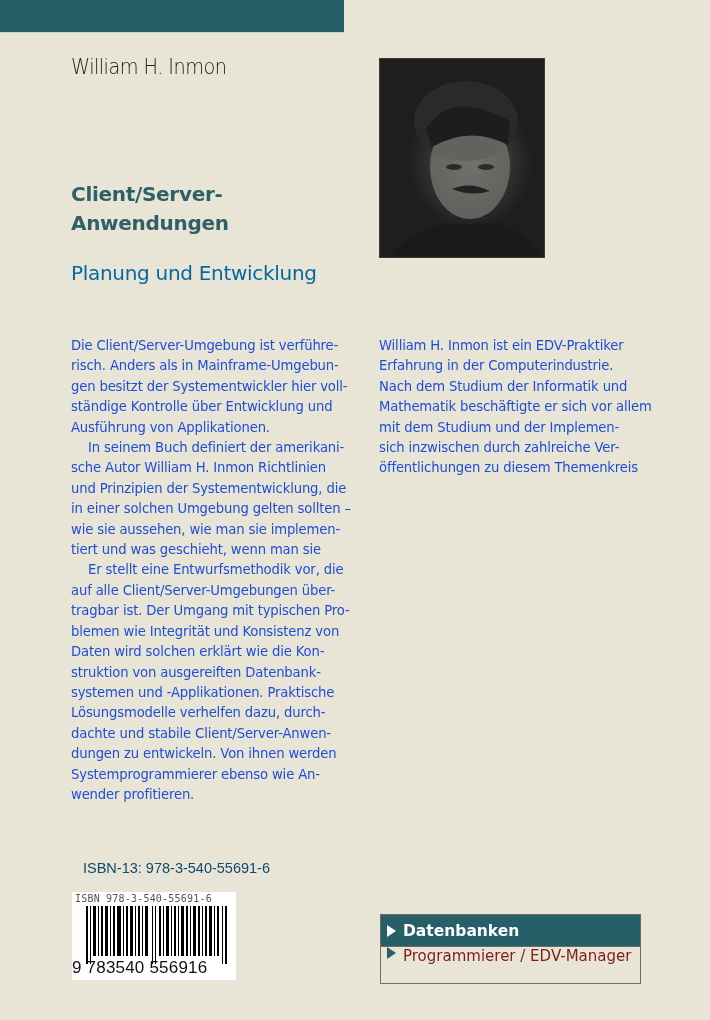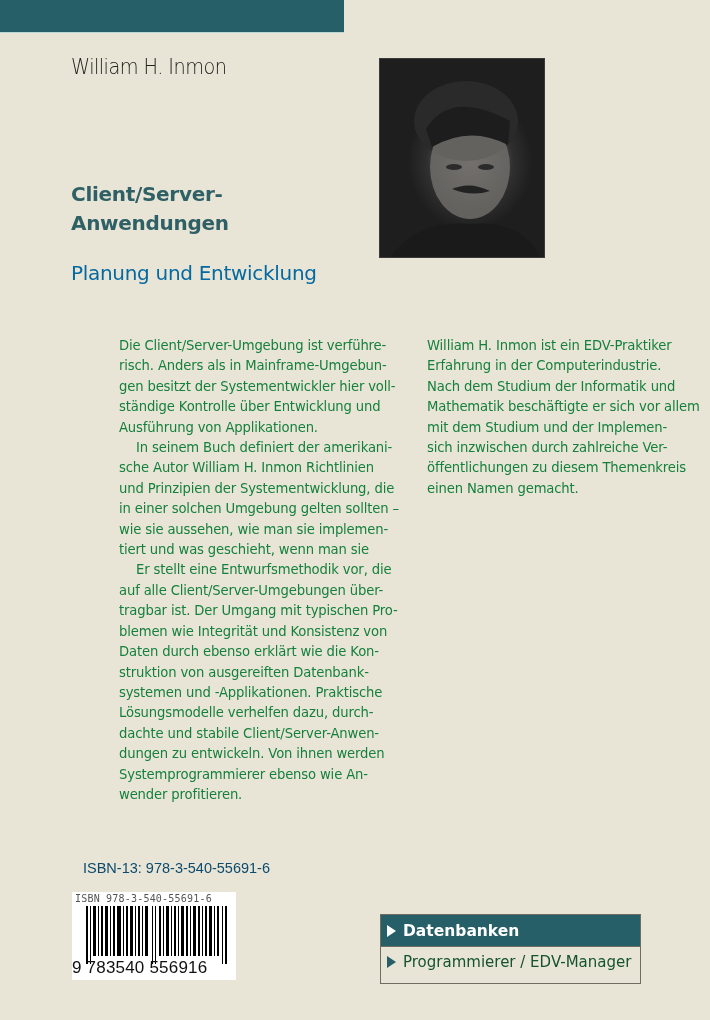--- a/index.html
+++ b/index.html
@@ -31,23 +31,22 @@
     position: absolute; left: 71px; top: 180px;
     font-size: 20px; font-weight: bold; color: #2e6066; line-height: 29px;
     letter-spacing: -0.3px;
   }
   .subtitle {
     position: absolute; left: 71px; top: 237px;
     font-size: 20px; color: #0369a1; letter-spacing: -0.3px; margin-top: 24px;
   }
   .col {
     position: absolute; top: 336px;
-    font-size: 13.2px; line-height: 20.4px; color: #15803d;
+    font-size: 13.2px; line-height: 20.4px; color: #1d4ed8;
     letter-spacing: -0.15px;
-    margin-left: 48px;
   }
   .col-left { left: 71px; width: 300px; }
   .col-right { left: 379px; width: 300px; }
   .col p { margin: 0; white-space: nowrap; }
   .col .indent { text-indent: 17px; }
   .isbn-text {
     position: absolute; left: 71px; top: 860px;
     font-family: "Liberation Sans", sans-serif; font-size: 14.5px; color: #0c4a6e; margin-left: 12px;
   }
   .barcode {
@@ -70,22 +69,22 @@
     position: absolute; left: 380px; top: 914px; width: 261px; height: 70px;
     border: 1px solid #6d6d62;
     box-sizing: border-box;
   }
   .cat-primary {
     height: 31px; background: #265f68; color: #fff;
     display: flex; align-items: center; padding-left: 6px;
     font-size: 15.5px; font-weight: bold;
   }
   .cat-secondary {
-    height: 30px; color: #14532d;
-    display: flex; align-items: center; padding-left: 6px;
+    height: 30px; color: #7f1d1d;
+    display: flex; padding-left: 6px;
     font-size: 15px; border-top: 1px solid #6d6d62;
   }
   .tri { display: inline-block; width: 0; height: 0; border-top: 6px solid transparent; border-bottom: 6px solid transparent; margin-right: 7px; }
   .tri-white { border-left: 9px solid #fff; }
   .tri-teal { border-left: 9px solid #265f68; }
 </style>
 </head>
 <body>
 
 <div class="top-bar"></div>
@@ -119,39 +118,38 @@
   <p class="indent">In seinem Buch definiert der amerikani-</p>
   <p>sche Autor William H. Inmon Richtlinien</p>
   <p>und Prinzipien der Systementwicklung, die</p>
   <p>in einer solchen Umgebung gelten sollten –</p>
   <p>wie sie aussehen, wie man sie implemen-</p>
   <p>tiert und was geschieht, wenn man sie</p>
   <p class="indent">Er stellt eine Entwurfsmethodik vor, die</p>
   <p>auf alle Client/Server-Umgebungen über-</p>
   <p>tragbar ist. Der Umgang mit typischen Pro-</p>
   <p>blemen wie Integrität und Konsistenz von</p>
-  <p>Daten durch ebenso erklärt wie die Kon-</p>
+  <p>Daten wird solchen erklärt wie die Kon-</p>
   <p>struktion von ausgereiften Datenbank-</p>
   <p>systemen und -Applikationen. Praktische</p>
   <p>Lösungsmodelle verhelfen dazu, durch-</p>
   <p>dachte und stabile Client/Server-Anwen-</p>
   <p>dungen zu entwickeln. Von ihnen werden</p>
   <p>Systemprogrammierer ebenso wie An-</p>
   <p>wender profitieren.</p>
 </div>
 
 <div class="col col-right">
   <p>William H. Inmon ist ein EDV-Praktiker</p>
   <p>Erfahrung in der Computerindustrie.</p>
   <p>Nach dem Studium der Informatik und</p>
   <p>Mathematik beschäftigte er sich vor allem</p>
   <p>mit dem Studium und der Implemen-</p>
   <p>sich inzwischen durch zahlreiche Ver-</p>
   <p>öffentlichungen zu diesem Themenkreis</p>
-  <p>einen Namen gemacht.</p>
 </div>
 
 <div class="isbn-text">ISBN-13: 978-3-540-55691-6</div>
 
 <div class="barcode">
   <div class="isbn-small">ISBN 978-3-540-55691-6</div>
   <svg width="146" height="58" viewBox="0 0 146 58">
     <g fill="#000">
       <rect x="0" y="0" width="2" height="58"></rect>
         <rect x="4" y="0" width="1" height="58"></rect>

